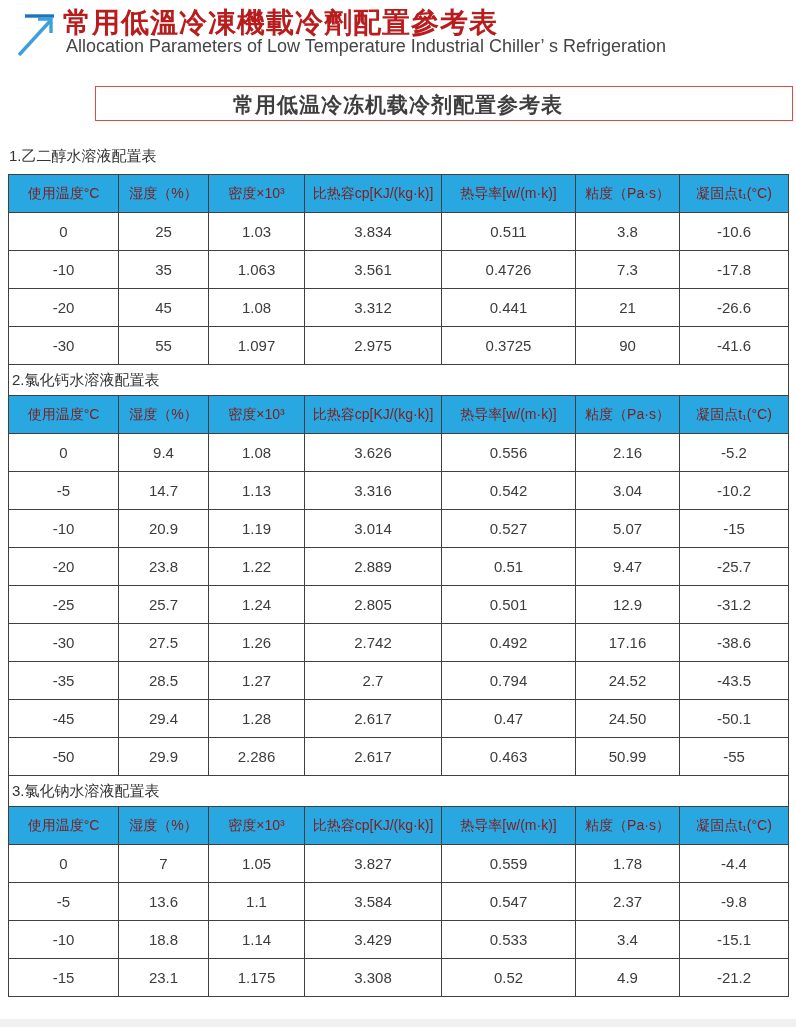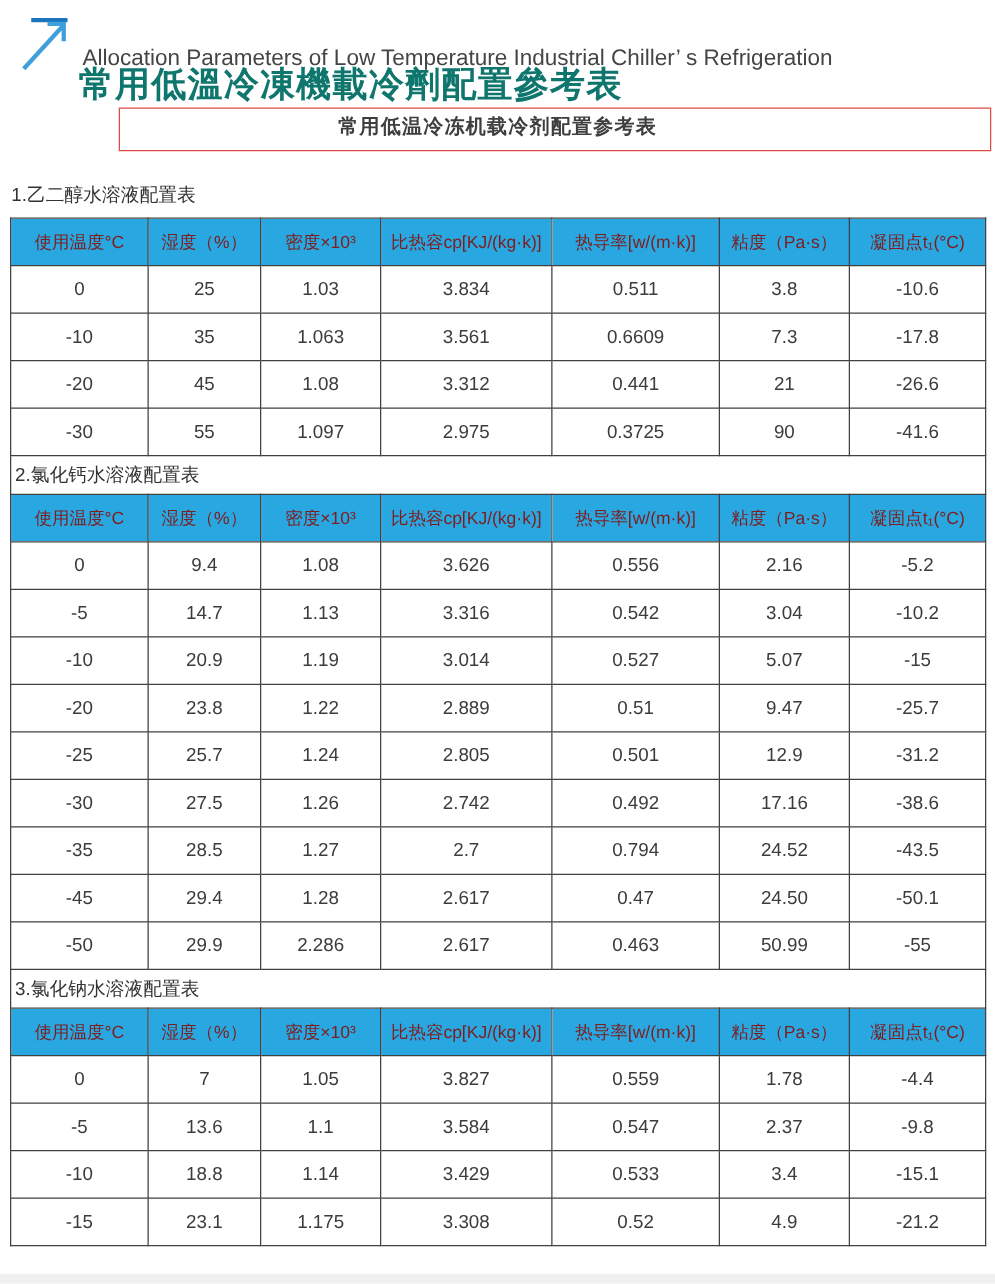--- a/index.html
+++ b/index.html
@@ -8,37 +8,36 @@
     background: #ffffff;
     font-family: "Liberation Sans", sans-serif;
     overflow: hidden;
   }
   .page { position: relative; width: 796px; height: 1027px; background: #fff; }
 
   
   .logo { position: absolute; left: 10px; top: 8px; width: 46px; height: 54px; }
   .brand-title {
     position: absolute; left: 63px; top: 4px;
-    font-size: 28px; font-weight: 600; color: #0f766e; letter-spacing: 1px;
+    font-size: 28px; font-weight: 600; color: #b91c1c; letter-spacing: 1px;
     white-space: nowrap;
-    margin-top: 45px;
   }
   .brand-subtitle {
     position: absolute; left: 66px; top: 36px;
     font-size: 18px; color: #454545; letter-spacing: 0px; white-space: nowrap;
   }
 
   
   .title-box {
     position: absolute; left: 95px; top: 86px; width: 696px; height: 33px;
     border: 1px solid #dd4b43;
   }
   .main-title {
     position: absolute; left: 0; top: 91px; width: 796px;
-    text-align: center; font-size: 16px; font-weight: 600;
+    text-align: center; font-size: 21px; font-weight: 600;
     color: #3e3e3e; letter-spacing: 1px;
   }
 
   
   .section1-label {
     position: absolute; left: 9px; top: 147px;
     font-size: 15px; color: #333333; text-align: right;
   }
 
   
@@ -119,21 +118,21 @@
             <td>3.834</td>
             <td>0.511</td>
             <td>3.8</td>
             <td>-10.6</td>
           </tr>
           <tr>
             <td>-10</td>
             <td>35</td>
             <td>1.063</td>
             <td>3.561</td>
-            <td>0.6609</td>
+            <td>0.4726</td>
             <td>7.3</td>
             <td>-17.8</td>
           </tr>
           <tr>
             <td>-20</td>
             <td>45</td>
             <td>1.08</td>
             <td>3.312</td>
             <td>0.441</td>
             <td>21</td>

